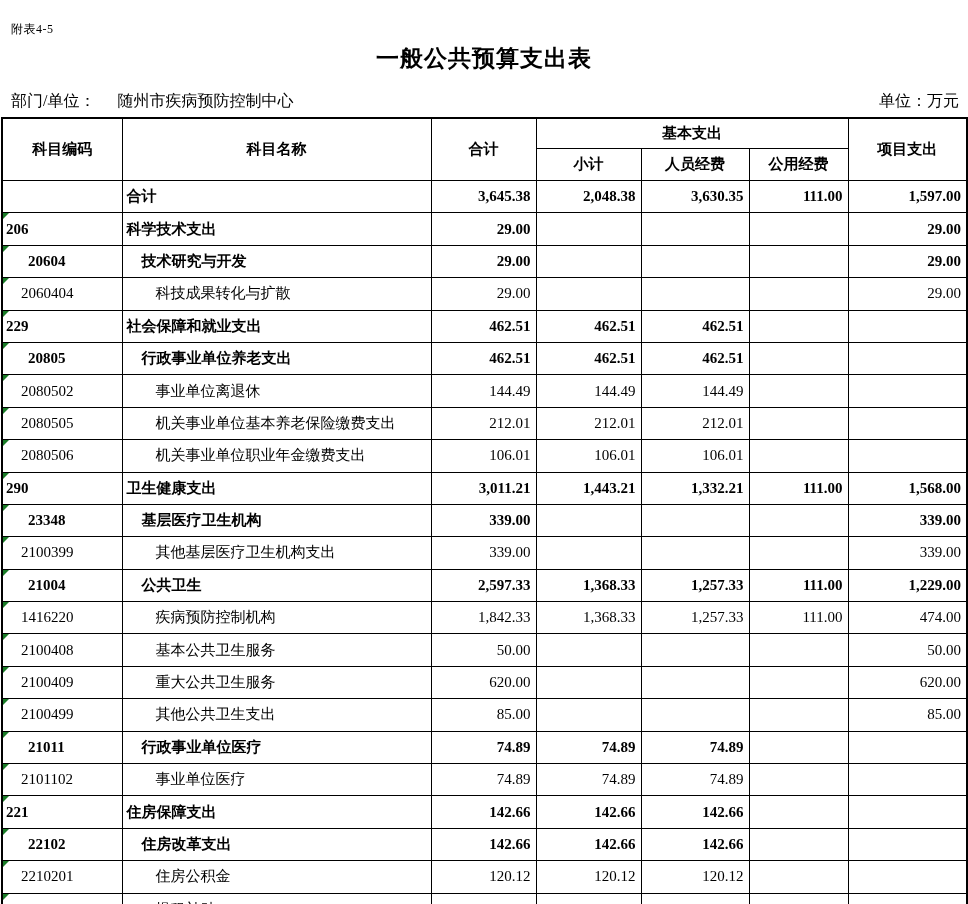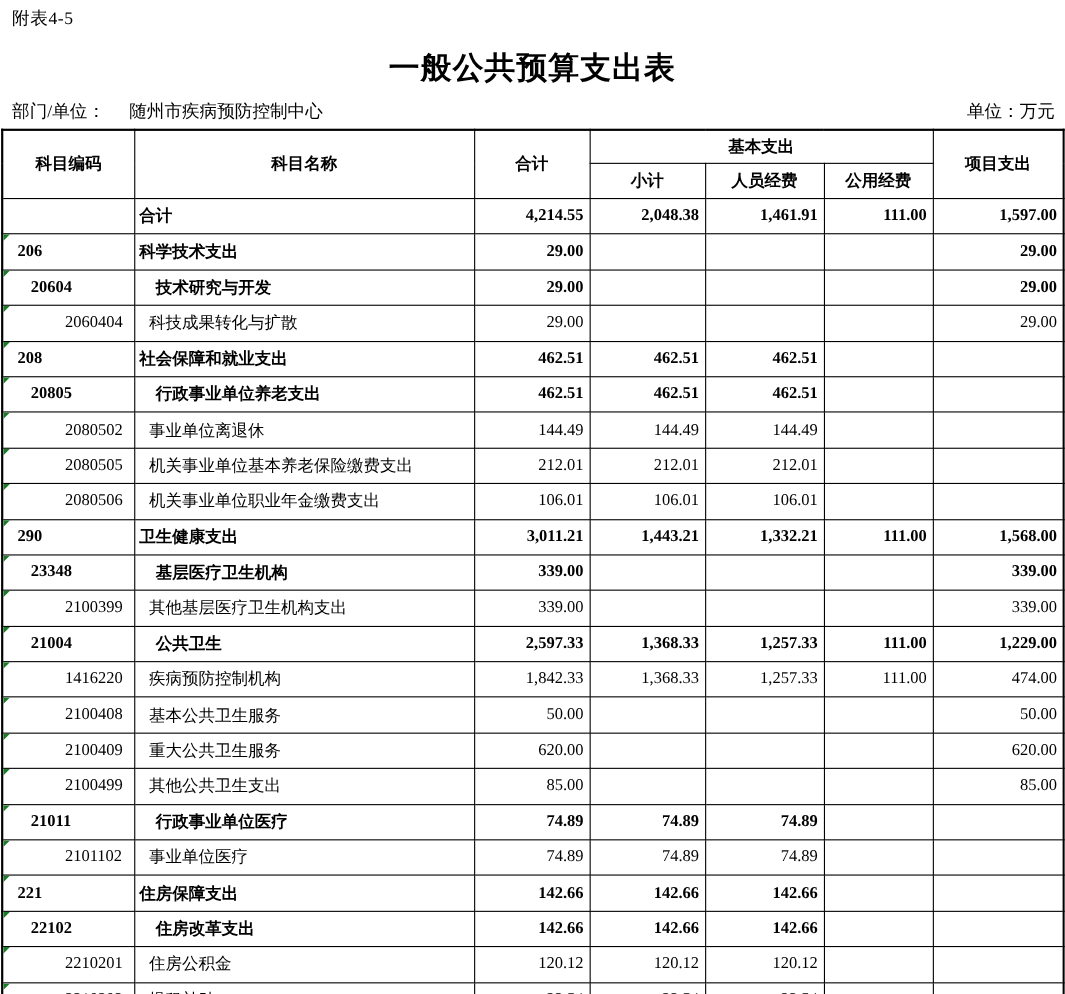--- a/index.html
+++ b/index.html
@@ -1,47 +1,47 @@
 <!DOCTYPE html>
 <html><head>
 <meta charset="utf-8">
 <style>
   html,body{margin:0;padding:0;}
   body{
     width:968px;height:904px;background:#ffffff;position:relative;
     font-family:"Liberation Serif","DejaVu Serif",serif;color:#000;
     overflow:hidden;
   }
-  .doc-label{position:absolute;left:11px;top:7px;font-size:16px;letter-spacing:.5px;}
+  .doc-label{position:absolute;left:11px;top:21px;font-size:12px;letter-spacing:.5px;}
   .title{position:absolute;left:0;top:43px;width:100%;text-align:center;
-         font-size:28px;font-weight:bold;letter-spacing:1px;}
+         font-size:23px;font-weight:bold;letter-spacing:1px;}
   .meta-row{position:absolute;left:11px;right:9px;top:91px;display:flex;
             justify-content:space-between;align-items:flex-end;font-size:16px;}
   .dept-value{margin-left:22px;}
   table.budget{
     position:absolute;left:1px;top:117px;width:965px;
     border-collapse:collapse;table-layout:fixed;
     border:2px solid #000;
   }
   th,td{border:1px solid #000;padding:0;overflow:hidden;white-space:nowrap;
         font-size:15px;vertical-align:middle;}
   thead th{font-weight:bold;text-align:center;}
   thead tr.h1 th{height:29px;}
   thead tr.h2 th{height:31px;}
   tbody td{height:31.4px;}
   td.code{text-align:left;position:relative;}
   td.name{text-align:left;}
   td.num{text-align:right;padding-right:5px;}
   .b{font-weight:bold;}
-  .clv0,.clv1{padding-left:13px;}
+  .clv0,.clv1{padding-left:3px;}
   .clv2{padding-left:25px;}
-  .clv3{padding-left:56px;}
+  .clv3{padding-left:18px;}
   .nlv0,.nlv1{padding-left:4px;}
   .nlv2{padding-left:19px;margin-left:24px;}
-  .nlv3{padding-left:13px;}
+  .nlv3{padding-left:33px;}
   .marker{position:absolute;left:0;top:0;width:0;height:0;
           border-top:6px solid #1a7c28;border-right:6px solid transparent;}
 </style>
 </head>
 <body>
 
 <div class="doc-label">附表4-5</div>
 
 <div class="title">一般公共预算支出表</div>
 
@@ -73,23 +73,23 @@
     <tr class="h2">
       <th>小计</th>
       <th>人员经费</th>
       <th>公用经费</th>
     </tr>
   </thead>
   <tbody id="tbody">
       <tr>
         <td class="code clv0 b"><span></span></td>
         <td class="name nlv0 b">合计</td>
-        <td class="num b">4,214.55</td>
+        <td class="num b">3,645.38</td>
         <td class="num b">2,048.38</td>
-        <td class="num b">1,461.91</td>
+        <td class="num b">3,630.35</td>
         <td class="num b">111.00</td>
         <td class="num b">1,597.00</td>
       </tr>
       <tr>
         <td class="code clv1 b"><span class="marker" style="border-top-color: rgb(26, 124, 40);"></span><span>206</span></td>
         <td class="name nlv1 b">科学技术支出</td>
         <td class="num b">29.00</td>
         <td class="num b"></td>
         <td class="num b"></td>
         <td class="num b"></td>
@@ -107,21 +107,21 @@
       <tr>
         <td class="code clv3"><span class="marker" style="border-top-color: rgb(26, 124, 40);"></span><span>2060404</span></td>
         <td class="name nlv3">科技成果转化与扩散</td>
         <td class="num">29.00</td>
         <td class="num"></td>
         <td class="num"></td>
         <td class="num"></td>
         <td class="num">29.00</td>
       </tr>
       <tr>
-        <td class="code clv1 b"><span class="marker" style="border-top-color: rgb(26, 124, 40);"></span><span>208</span></td>
+        <td class="code clv1 b"><span class="marker" style="border-top-color: rgb(26, 124, 40);"></span><span>229</span></td>
         <td class="name nlv1 b">社会保障和就业支出</td>
         <td class="num b">462.51</td>
         <td class="num b">462.51</td>
         <td class="num b">462.51</td>
         <td class="num b"></td>
         <td class="num b"></td>
       </tr>
       <tr>
         <td class="code clv2 b"><span class="marker" style="border-top-color: rgb(26, 124, 40);"></span><span>20805</span></td>
         <td class="name nlv2 b">行政事业单位养老支出</td>

